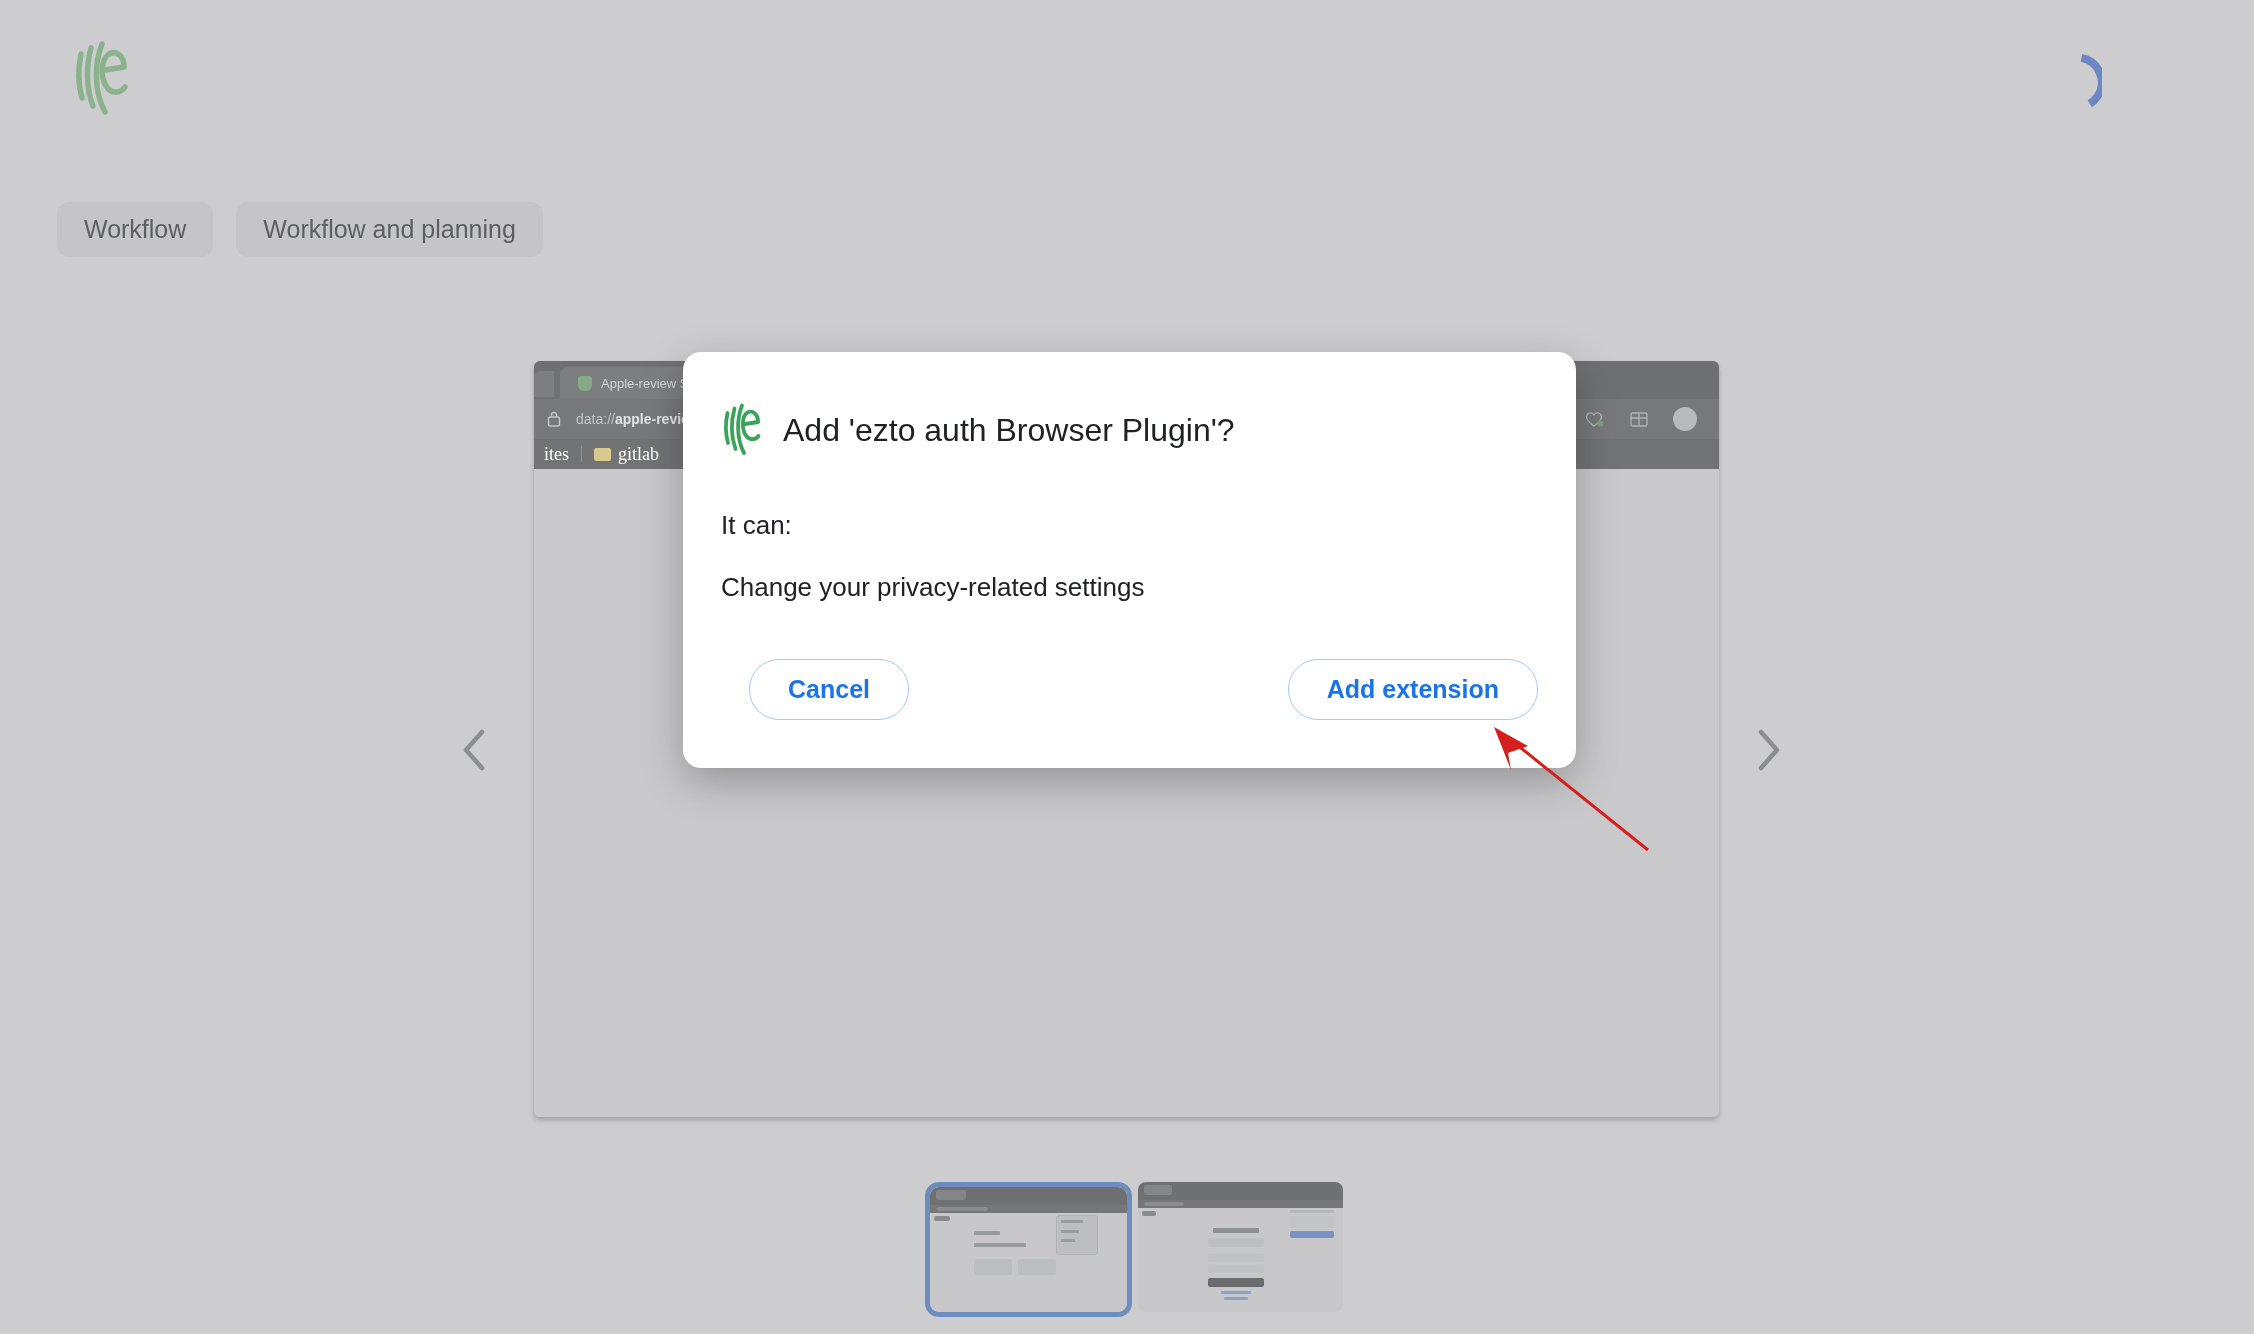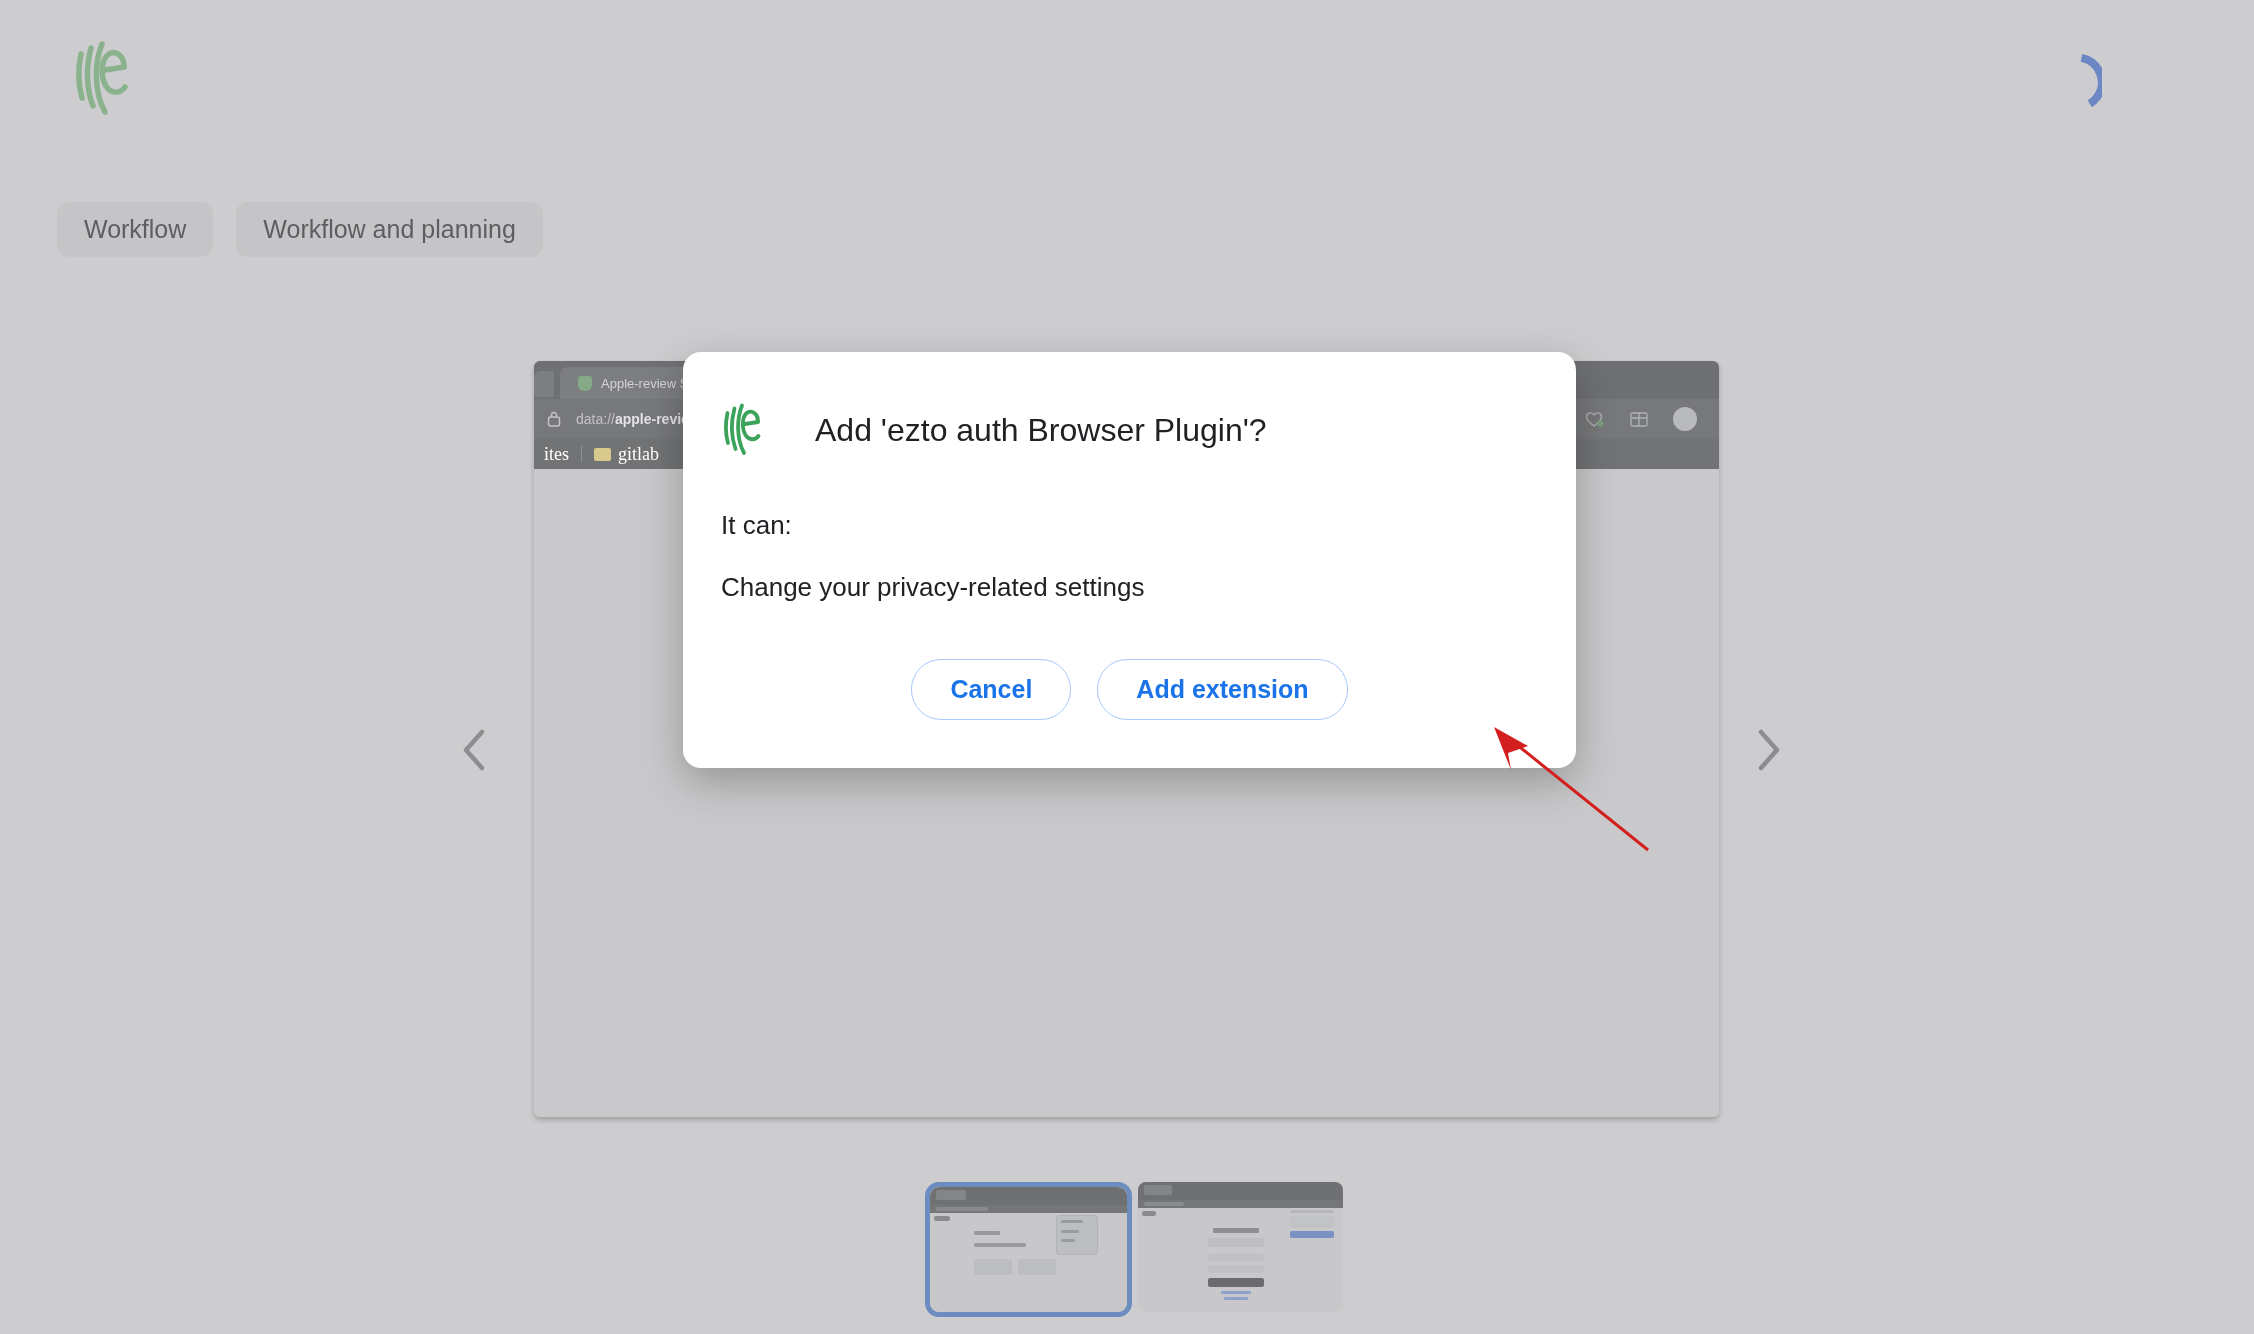--- a/index.html
+++ b/index.html
@@ -197,44 +197,45 @@
     width: 893px;
     background: #ffffff;
     border-radius: 18px;
     box-shadow: 0 14px 42px rgba(0,0,0,0.26);
     padding: 48px 0 0 0;
   }
   .dlg-head {
     display: flex;
     align-items: center;
     padding: 0 38px;
-    gap: 50px;
+    gap: 18px;
   }
   .dlg-logo { width: 44px; height: 56px; flex: none; }
   .dlg-title {
     font-size: 32px;
     color: #202124;
     font-weight: normal;
     white-space: nowrap;
   }
   .dlg-body {
     padding: 50px 54px 0 38px;
   }
   .dlg-line {
     font-size: 26px;
     color: #202124;
     margin-bottom: 31px;
     line-height: 1.2;
   }
   .dlg-line:last-child { margin-bottom: 12px; }
   .dlg-actions {
     display: flex;
-    justify-content: center;
+    justify-content: space-between;
     gap: 26px;
     padding: 44px 38px 48px 38px;
+    margin-left: 28px;
   }
   .btn {
     border: 1px solid #a6c8fb;
     background: #ffffff;
     color: #1a73e8;
     font-size: 25px;
     font-weight: bold;
     font-family: "Liberation Sans", sans-serif;
     border-radius: 30px;
     padding: 15px 38px;

